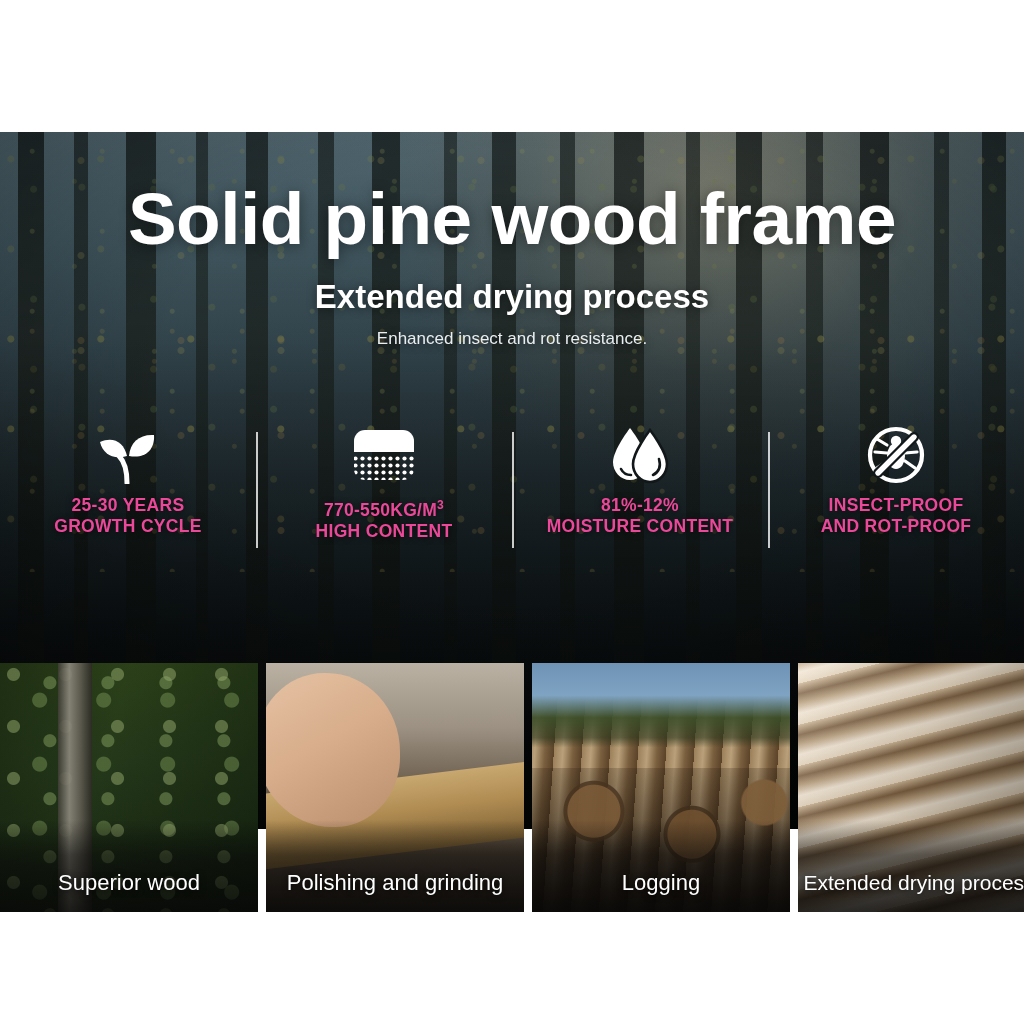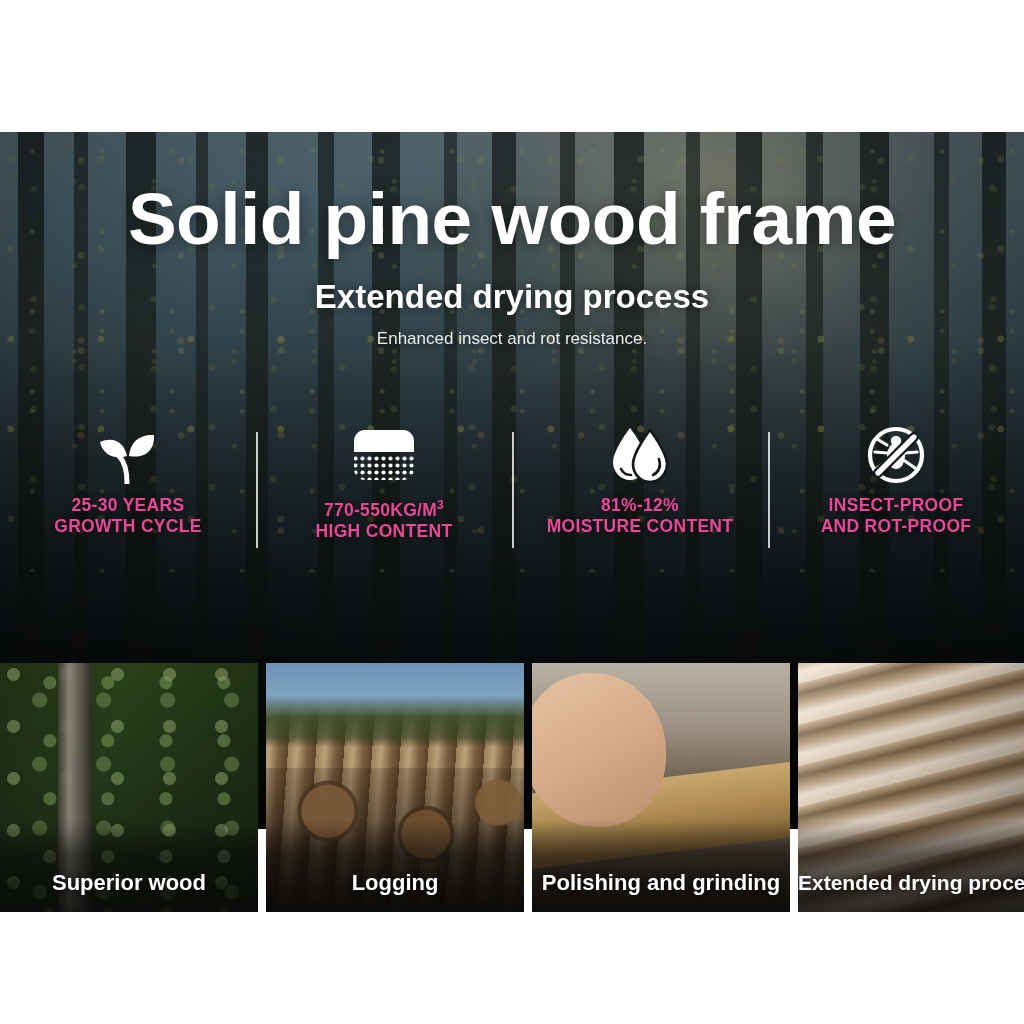--- a/index.html
+++ b/index.html
@@ -267,21 +267,21 @@
     height: 92px;
     background: linear-gradient(to bottom, rgba(8,8,8,0) 0%, rgba(8,8,8,0.55) 38%, rgba(6,6,6,0.82) 100%);
   }
   .tile-caption {
     position: absolute;
     left: 0; right: 0;
     bottom: 16px;
     text-align: center;
     font-size: 22px;
     line-height: 26px;
-    font-weight: 700;
+    font-weight: 400;
     color: #ffffff;
     text-shadow: 0 1px 6px rgba(0,0,0,0.8);
     white-space: nowrap;
   }
   .tile:last-child .tile-caption { font-size: 21px; }
 
   .watermark {
     position: absolute;
     right: 10px;
     bottom: 16px;
@@ -403,29 +403,29 @@
 
 <div class="strip">
 
   <div class="tile">
     <div class="tile-photo ph-forest"></div>
     <div class="tile-caption-bg"></div>
     <div class="tile-caption">Superior wood</div>
   </div>
 
   <div class="tile">
+    <div class="tile-photo ph-polish"></div>
+    <div class="tile-caption-bg"></div>
+    <div class="tile-caption">Polishing and grinding</div>
+  </div>
+
+  <div class="tile">
     <div class="tile-photo ph-logs"></div>
     <div class="tile-caption-bg"></div>
     <div class="tile-caption">Logging</div>
-  </div>
-
-  <div class="tile">
-    <div class="tile-photo ph-polish"></div>
-    <div class="tile-caption-bg"></div>
-    <div class="tile-caption">Polishing and grinding</div>
   </div>
 
   <div class="tile">
     <div class="tile-photo ph-timber"></div>
     <div class="tile-caption-bg"></div>
     <div class="tile-caption">Extended drying process</div>
   </div>
 
 </div>
 

